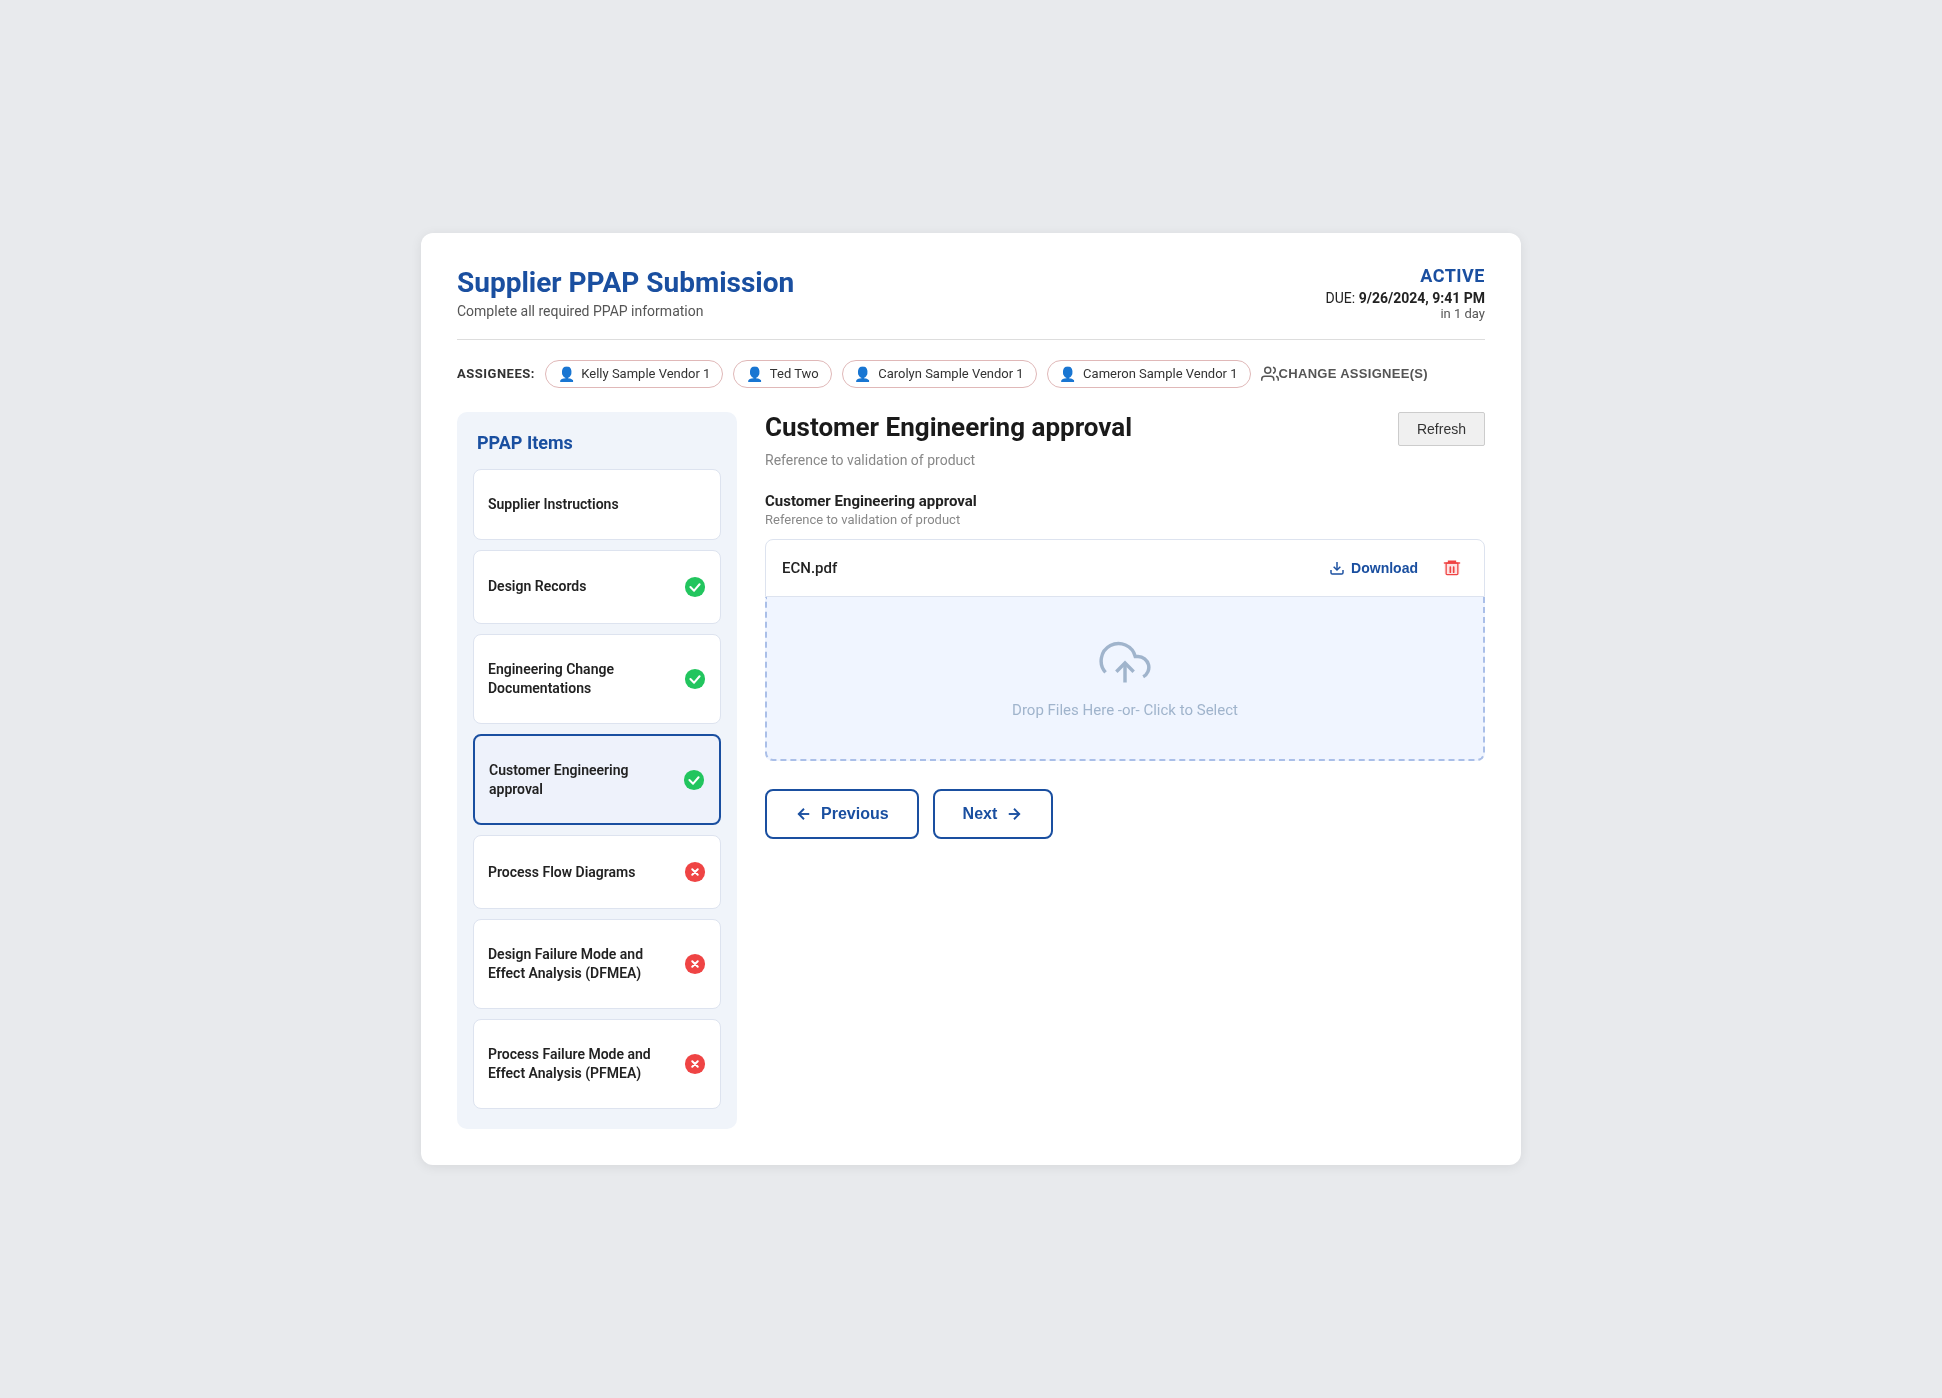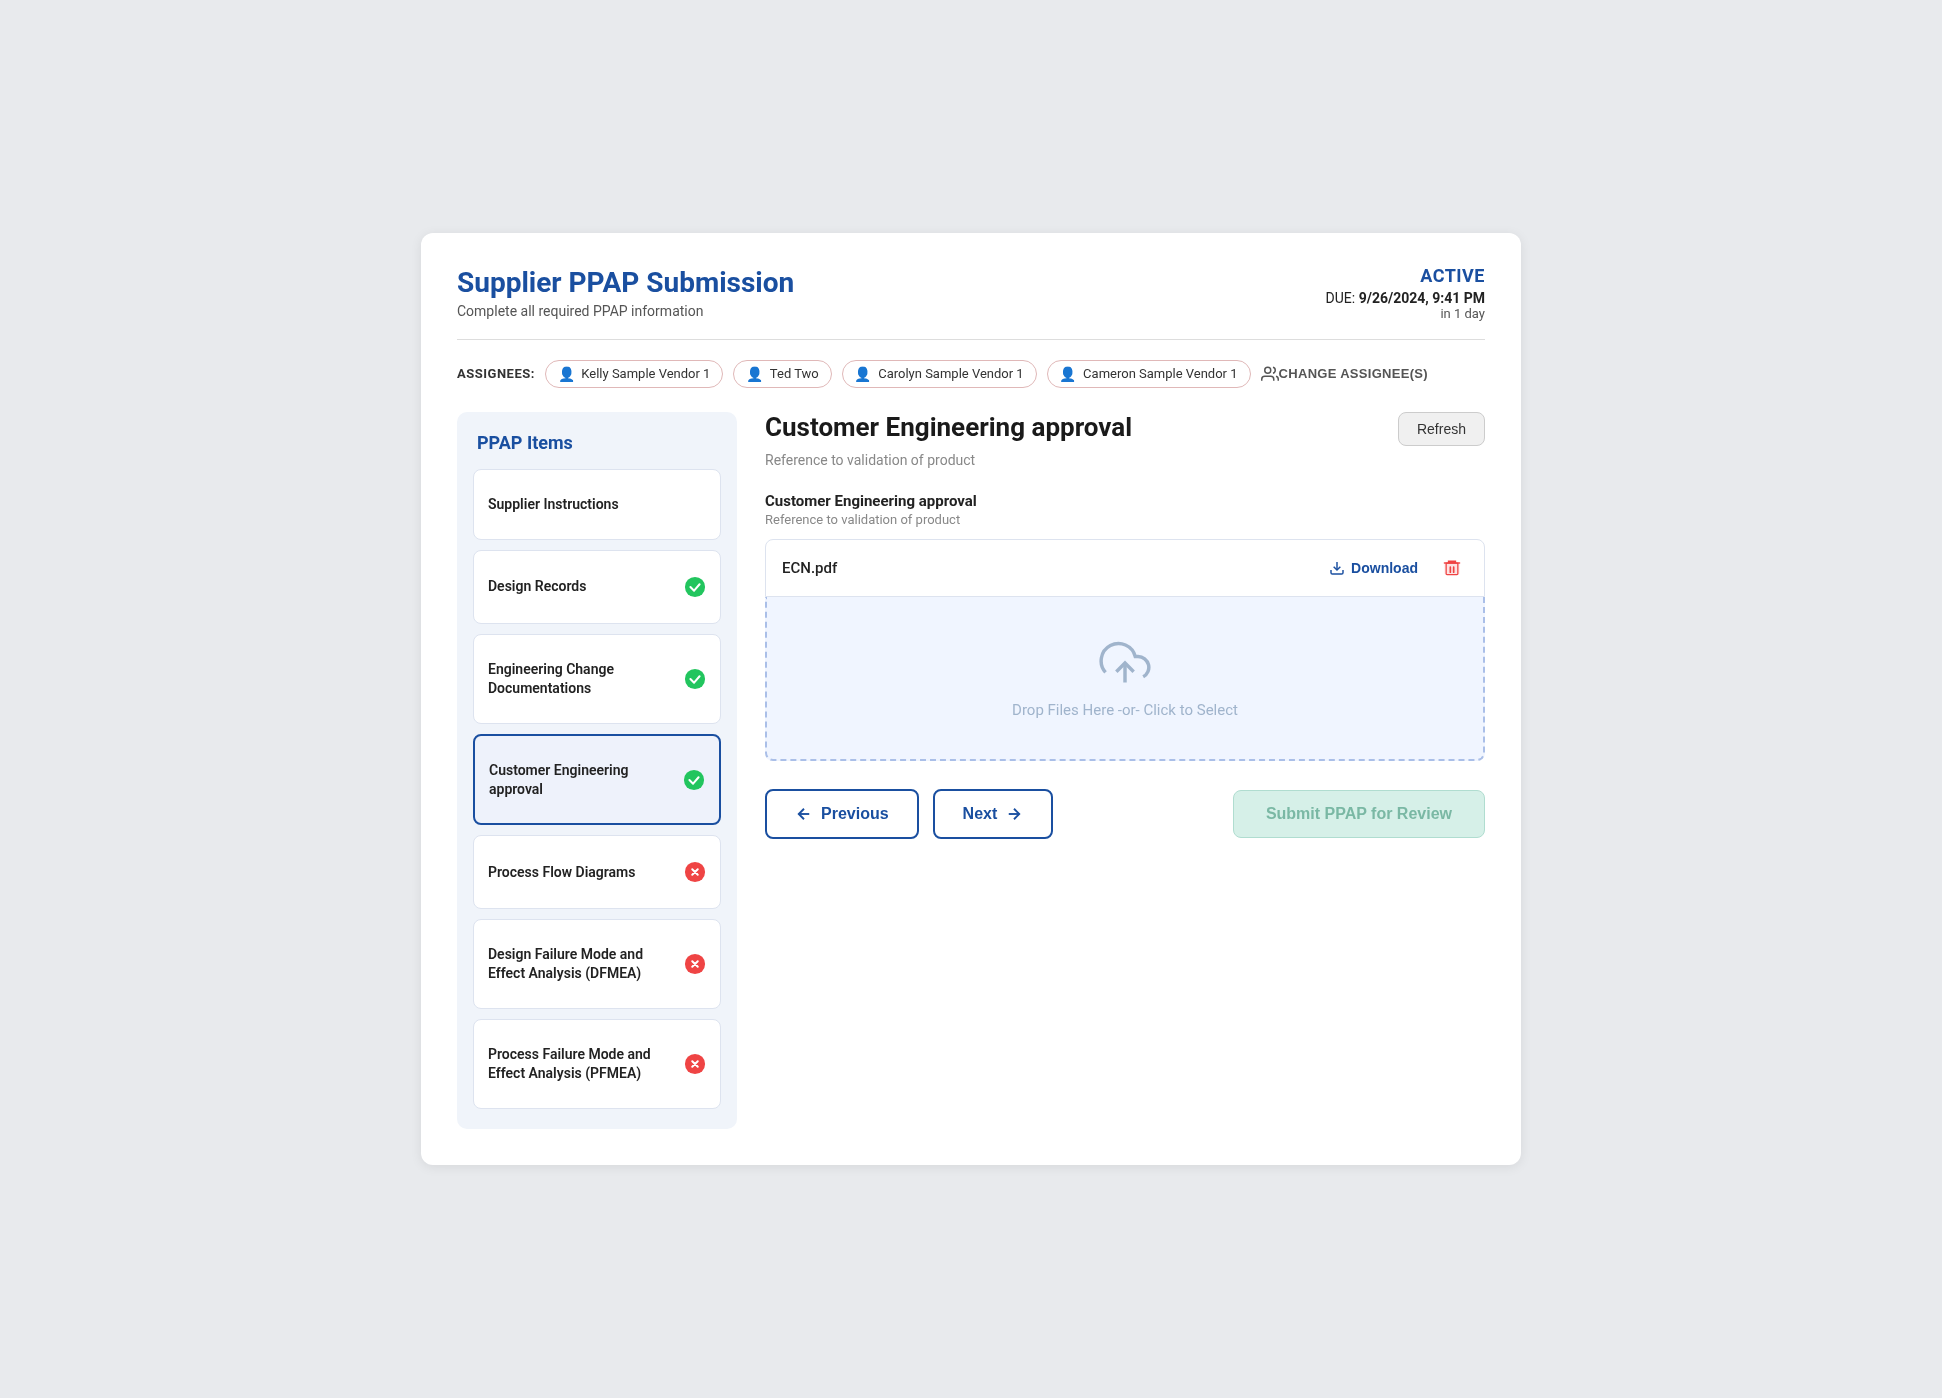--- a/index.html
+++ b/index.html
@@ -165,21 +165,21 @@
       margin-bottom: 6px;
     }
     .content-title {
       font-size: 26px;
       font-weight: 700;
       color: #1a1a1a;
     }
     .refresh-btn {
       background: #f0f0f0;
       border: 1px solid #ccc;
-      border-radius: 8px;
+      border-radius: 2px;
       padding: 8px 18px;
       font-size: 14px;
       font-weight: 500;
       color: #333;
       cursor: pointer;
       flex-shrink: 0;
     }
     .content-subtitle {
       font-size: 14px;
       color: #888;
@@ -450,17 +450,16 @@
           </svg>
           <span>Previous</span>
         </button>
         <button class="nav-btn">
           <span>Next</span>
           <svg width="18" height="18" viewBox="0 0 24 24" fill="none" stroke="currentColor" stroke-width="2.5">
             <line x1="5" y1="12" x2="19" y2="12"></line>
             <polyline points="12 5 19 12 12 19"></polyline>
           </svg>
         </button>
-        <button class="submit-btn">Submit PPAP for Review</button>
       </div>
     </div>
   </div>
 </div>
 
 </body></html>

